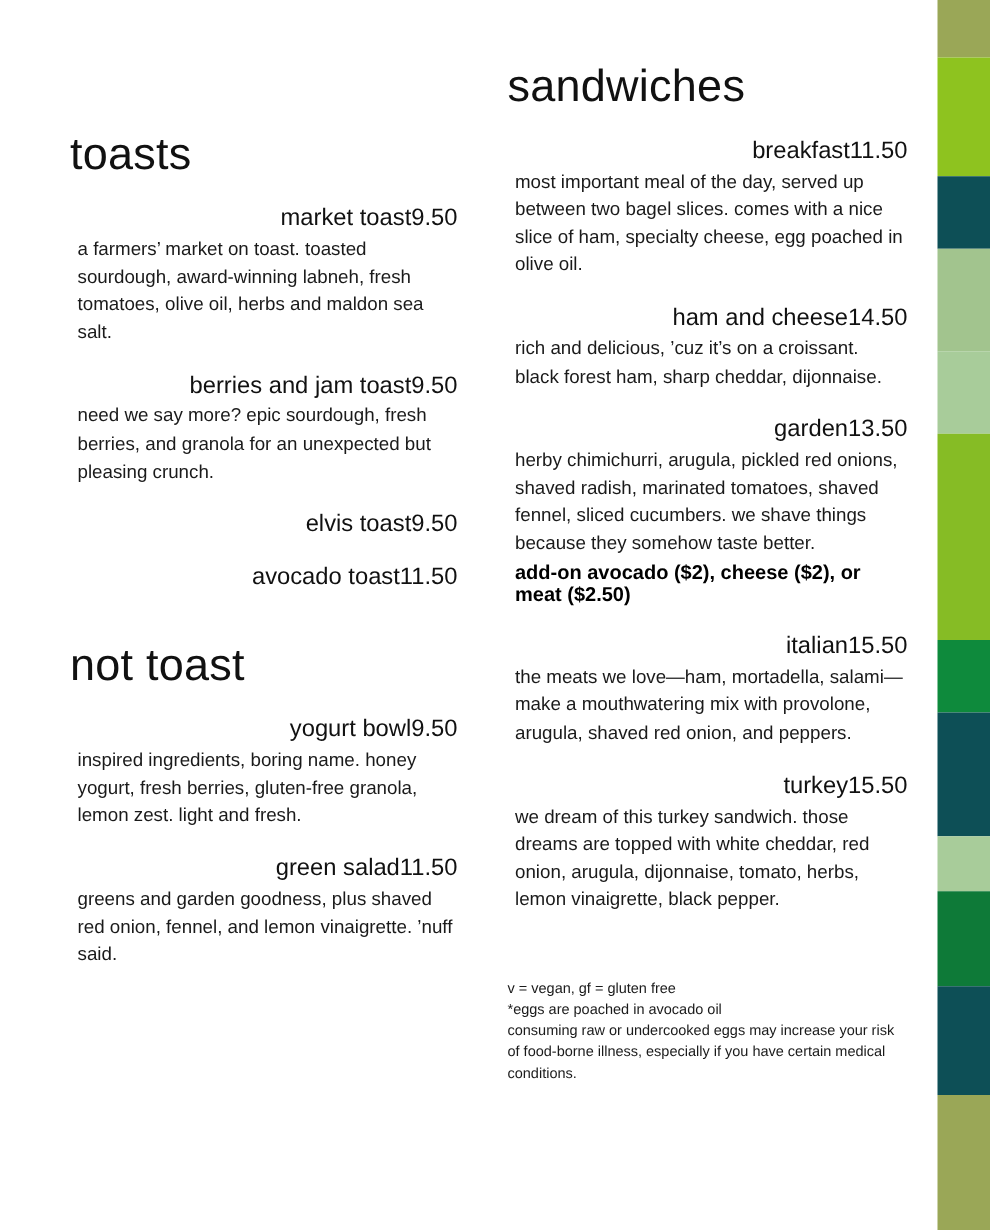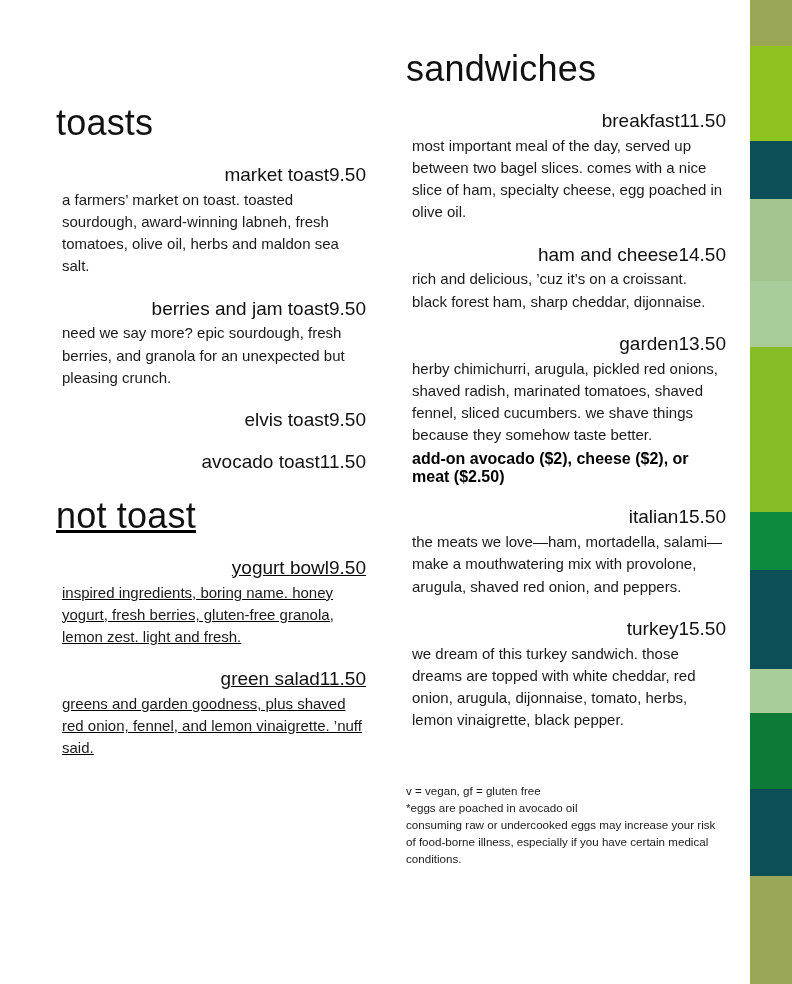--- a/index.html
+++ b/index.html
@@ -126,21 +126,21 @@
               <span class="item-price">9.50</span>
             </div>
           </div>
           <div class="item">
             <div class="item-head">
               <span class="item-name">avocado toast</span>
               <span class="item-price">11.50</span>
             </div>
           </div>
         </div>
-        <div class="section" style="margin-top: 22px; text-decoration: underline;">
+        <div class="section" style="margin-top: 38px;">
           <h2 class="section-title">not toast</h2>
           <div class="item">
             <div class="item-head">
               <span class="item-name">yogurt bowl</span>
               <span class="item-price">9.50</span>
             </div>
             <div class="item-desc">inspired ingredients, boring name. honey yogurt, fresh berries, gluten-free granola, lemon zest. light and fresh.</div>
           </div>
           <div class="item">
             <div class="item-head">

